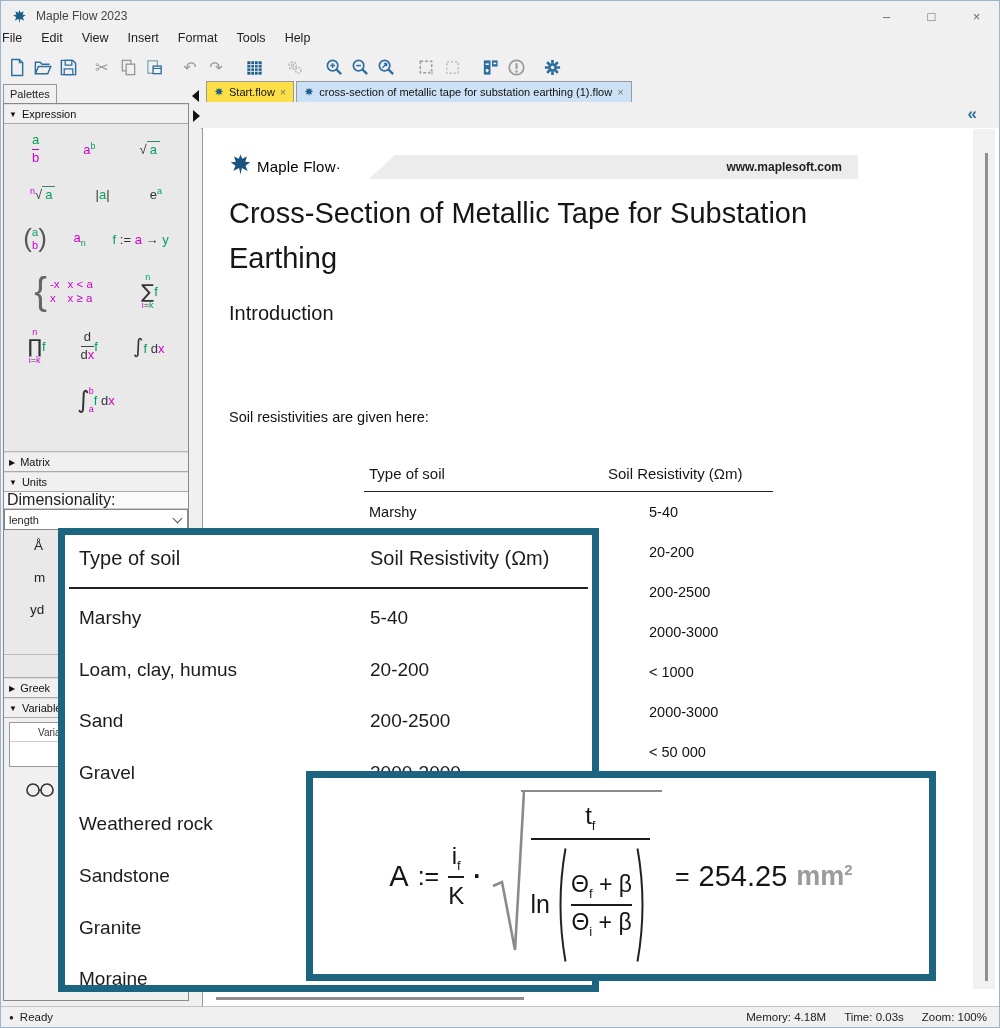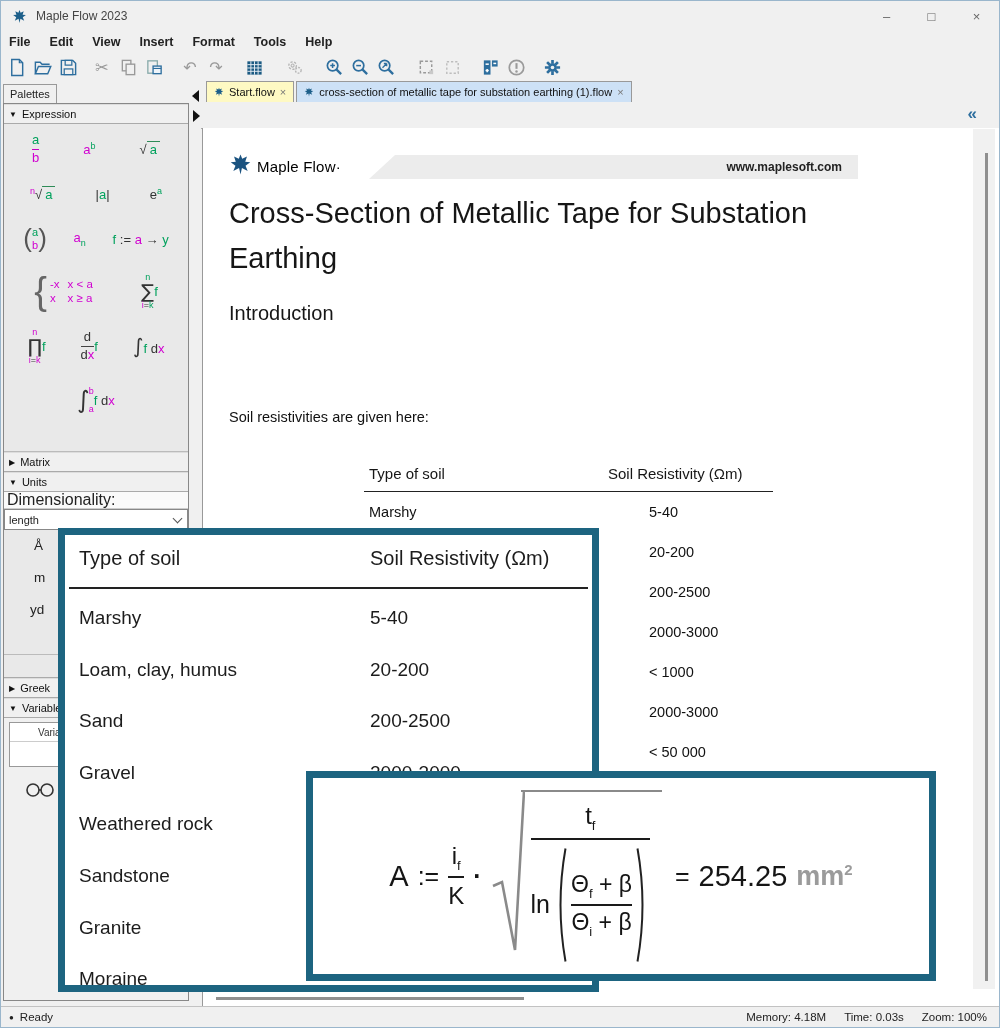--- a/index.html
+++ b/index.html
@@ -6,21 +6,21 @@
   .win{position:relative;width:1000px;height:1028px;background:#f0f0f0;overflow:hidden;
        font-family:"Liberation Sans","DejaVu Sans",sans-serif;border:1px solid #9ab6cc;box-sizing:border-box;}
   
   .titlebar{position:absolute;left:0;top:0;right:0;height:30px;display:flex;align-items:center;}
   .titlebar .appicon{margin-left:11px;width:15px;height:15px;}
   .titlebar .apptitle{margin-left:9px;font-size:12px;color:#444;}
   .wctrls{position:absolute;right:0;top:0;height:30px;display:flex;}
   .wctrl{width:45px;height:30px;display:flex;align-items:center;justify-content:center;
          font-size:13px;color:#666;}
   
-  .menubar{position:absolute;left:0;top:30px;right:0;height:22px;display:flex;align-items:center;padding-left:8px;font-weight:bold;}
+  .menubar{position:absolute;left:0;top:30px;right:0;height:22px;display:flex;align-items:flex-start;padding-left:1px;}
   .menuitem{font-size:12.5px;color:#222;margin-right:19px;}
   
   .toolbar{position:absolute;left:0;top:52px;right:0;height:29px;display:flex;align-items:center;padding-left:5px;}
   .tbi{width:20px;height:20px;display:flex;align-items:center;justify-content:center;flex:0 0 auto;}
   .tbi svg{display:block;}
   .tbtxt{font-size:16px;color:#999;font-family:"DejaVu Sans",sans-serif;line-height:1;}
   .gap6{margin-right:6px;} .gap14{margin-right:14px;} .gap16{margin-right:16px;} .gap18{margin-right:18px;} .gap20{margin-right:20px;}
   
   .sidebar{position:absolute;left:0;top:80px;width:200px;height:922px;}
   .palettes-tab{position:absolute;left:2px;top:3px;width:54px;height:19px;background:#f0f0f0;
@@ -60,21 +60,21 @@
   .blankrow{height:22px;background:#e9e9e9;border-bottom:1px solid #aaa;}
   .varbox{margin:4px 5px;background:#fff;border:1px solid #999;height:45px;box-sizing:border-box;}
   .varbox .vhdr{height:18px;border-bottom:1px solid #ccc;font-size:10px;color:#333;display:flex;align-items:center;padding-left:28px;}
   .glasses{margin:10px 0 0 20px;}
   .splitter{position:absolute;left:188px;top:0;width:12px;height:100%;}
   .tri-l{position:absolute;left:3px;top:9px;width:0;height:0;border-top:6px solid transparent;border-bottom:6px solid transparent;border-right:7px solid #111;}
   .tri-r{position:absolute;left:4px;top:29px;width:0;height:0;border-top:6px solid transparent;border-bottom:6px solid transparent;border-left:7px solid #111;}
   
   .tabstrip{position:absolute;left:200px;top:80px;right:0;height:21px;border-bottom:1px solid #999;display:flex;align-items:flex-end;padding-left:5px;background:#f0f0f0;}
   .tab{height:20px;display:flex;align-items:center;gap:5px;padding:0 7px;font-size:11px;color:#111;
-       border:1px solid #999;border-bottom:none;background:#fef9c3;margin-right:2px;}
+       border:1px solid #999;border-bottom:none;background:#fde047;margin-right:2px;}
   .tab.active{background:#cde1f6;}
   .tab .x{color:#777;font-size:11px;}
   .docbar{position:absolute;left:200px;top:101px;right:0;height:26px;background:#f0f0f0;border-bottom:1px solid #aaa;}
   .docbar .coll{position:absolute;right:22px;top:2px;font-size:17px;color:#2d6e9e;font-weight:bold;}
   .viewport{position:absolute;left:201px;top:127px;width:799px;height:881px;background:#fff;border-left:1px solid #999;box-sizing:border-box;z-index:1;}
   .vtrack{position:absolute;left:972px;top:128px;width:22px;height:860px;background:#f1f1f1;z-index:2;}
   .vthumb{position:absolute;left:984px;top:152px;width:3px;height:828px;background:#8f8f8f;z-index:3;}
   .hthumb{position:absolute;left:215px;top:996px;width:308px;height:3px;background:#8f8f8f;z-index:3;}
   
   .dc{position:absolute;z-index:2;color:#1a1a1a;}

